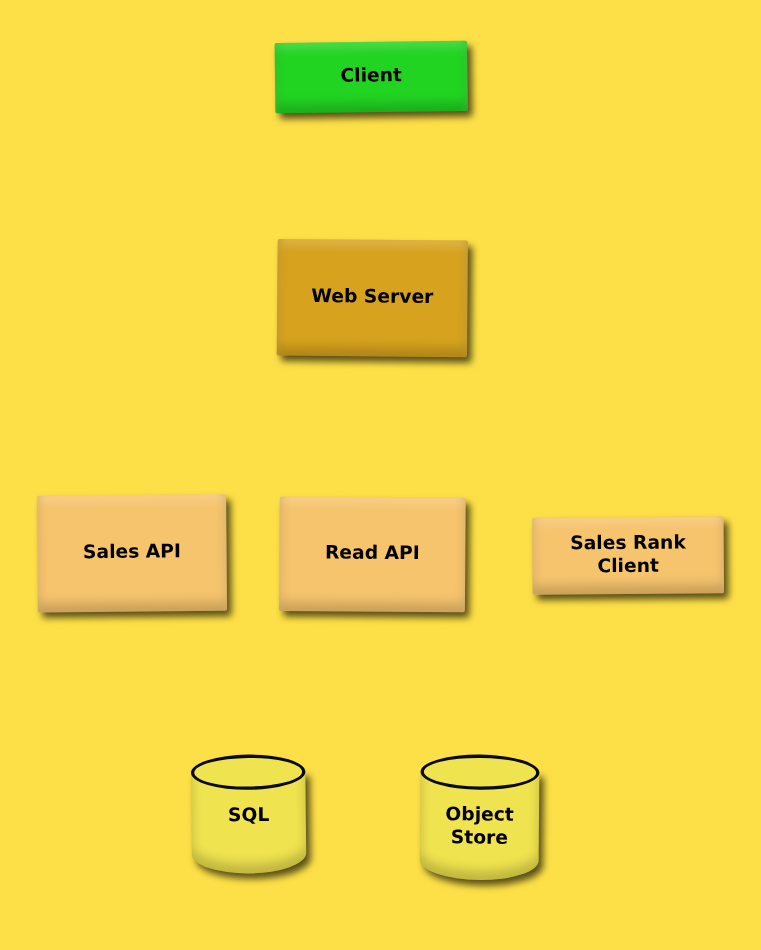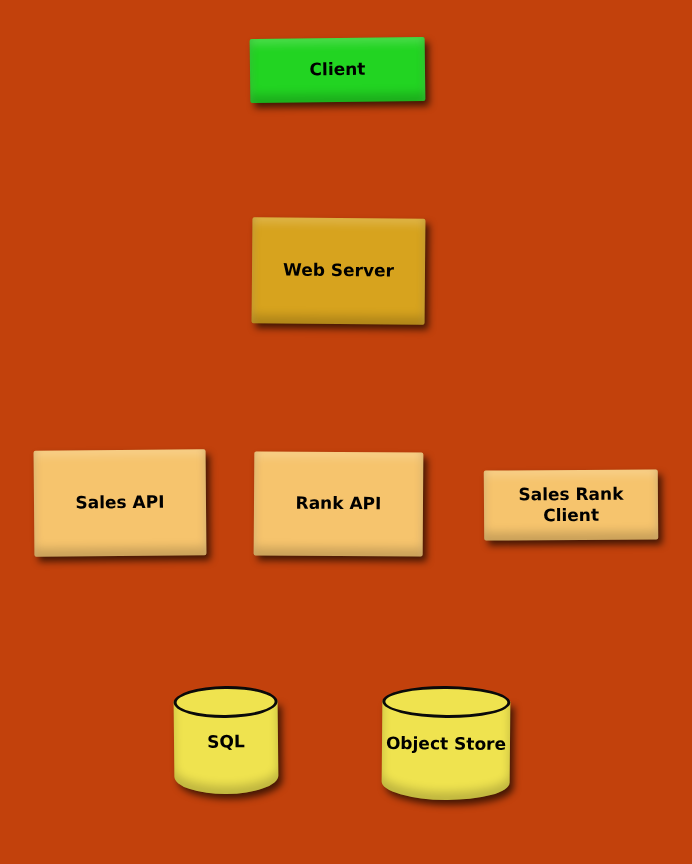--- a/index.html
+++ b/index.html
@@ -8,21 +8,21 @@
     background: #000000;
     width: 692px;
     height: 864px;
     overflow: hidden;
     font-family: "DejaVu Sans", "Liberation Sans", sans-serif;
   }
   .canvas {
     position: relative;
     width: 692px;
     height: 864px;
-    background: #c2410c;
+    background: #fde047;
   }
   .node {
     position: absolute;
     display: flex;
     align-items: center;
     justify-content: center;
     text-align: center;
     color: #000000;
     font-weight: bold;
     font-size: 17px;
@@ -64,21 +64,20 @@
   .cyl {
     position: absolute;
   }
   .c-sql {
     left: 174px; top: 686px; width: 104px; height: 108px;
     transform: rotate(-0.6deg);
   }
   .c-object-store {
     left: 382px; top: 686px; width: 108px; height: 114px;
     transform: rotate(0.5deg);
-    padding-left: 20px;
   }
   .cyl-body {
     position: absolute;
     top: 15px; left: 0; right: 0; bottom: 0;
     background: #efe34f;
     border-radius: 0 0 50% 50% / 0 0 18px 18px;
     box-shadow: inset 0 -8px 10px rgba(0,0,0,0.2),
                 4px 5px 7px rgba(0,0,0,0.65);
   }
   .cyl-top {
@@ -116,21 +115,21 @@
 
   <div class="node n-web-server">
     <span>Web Server</span>
   </div>
 
   <div class="node n-sales-api">
     <span>Sales API</span>
   </div>
 
   <div class="node n-read-api">
-    <span>Rank API</span>
+    <span>Read API</span>
   </div>
 
   <div class="node n-sales-rank">
     <span>Sales Rank Client</span>
   </div>
 
   <div class="cyl c-sql">
     <div class="cyl-body"></div>
     <div class="cyl-top"></div>
     <div class="cyl-label">SQL</div>

